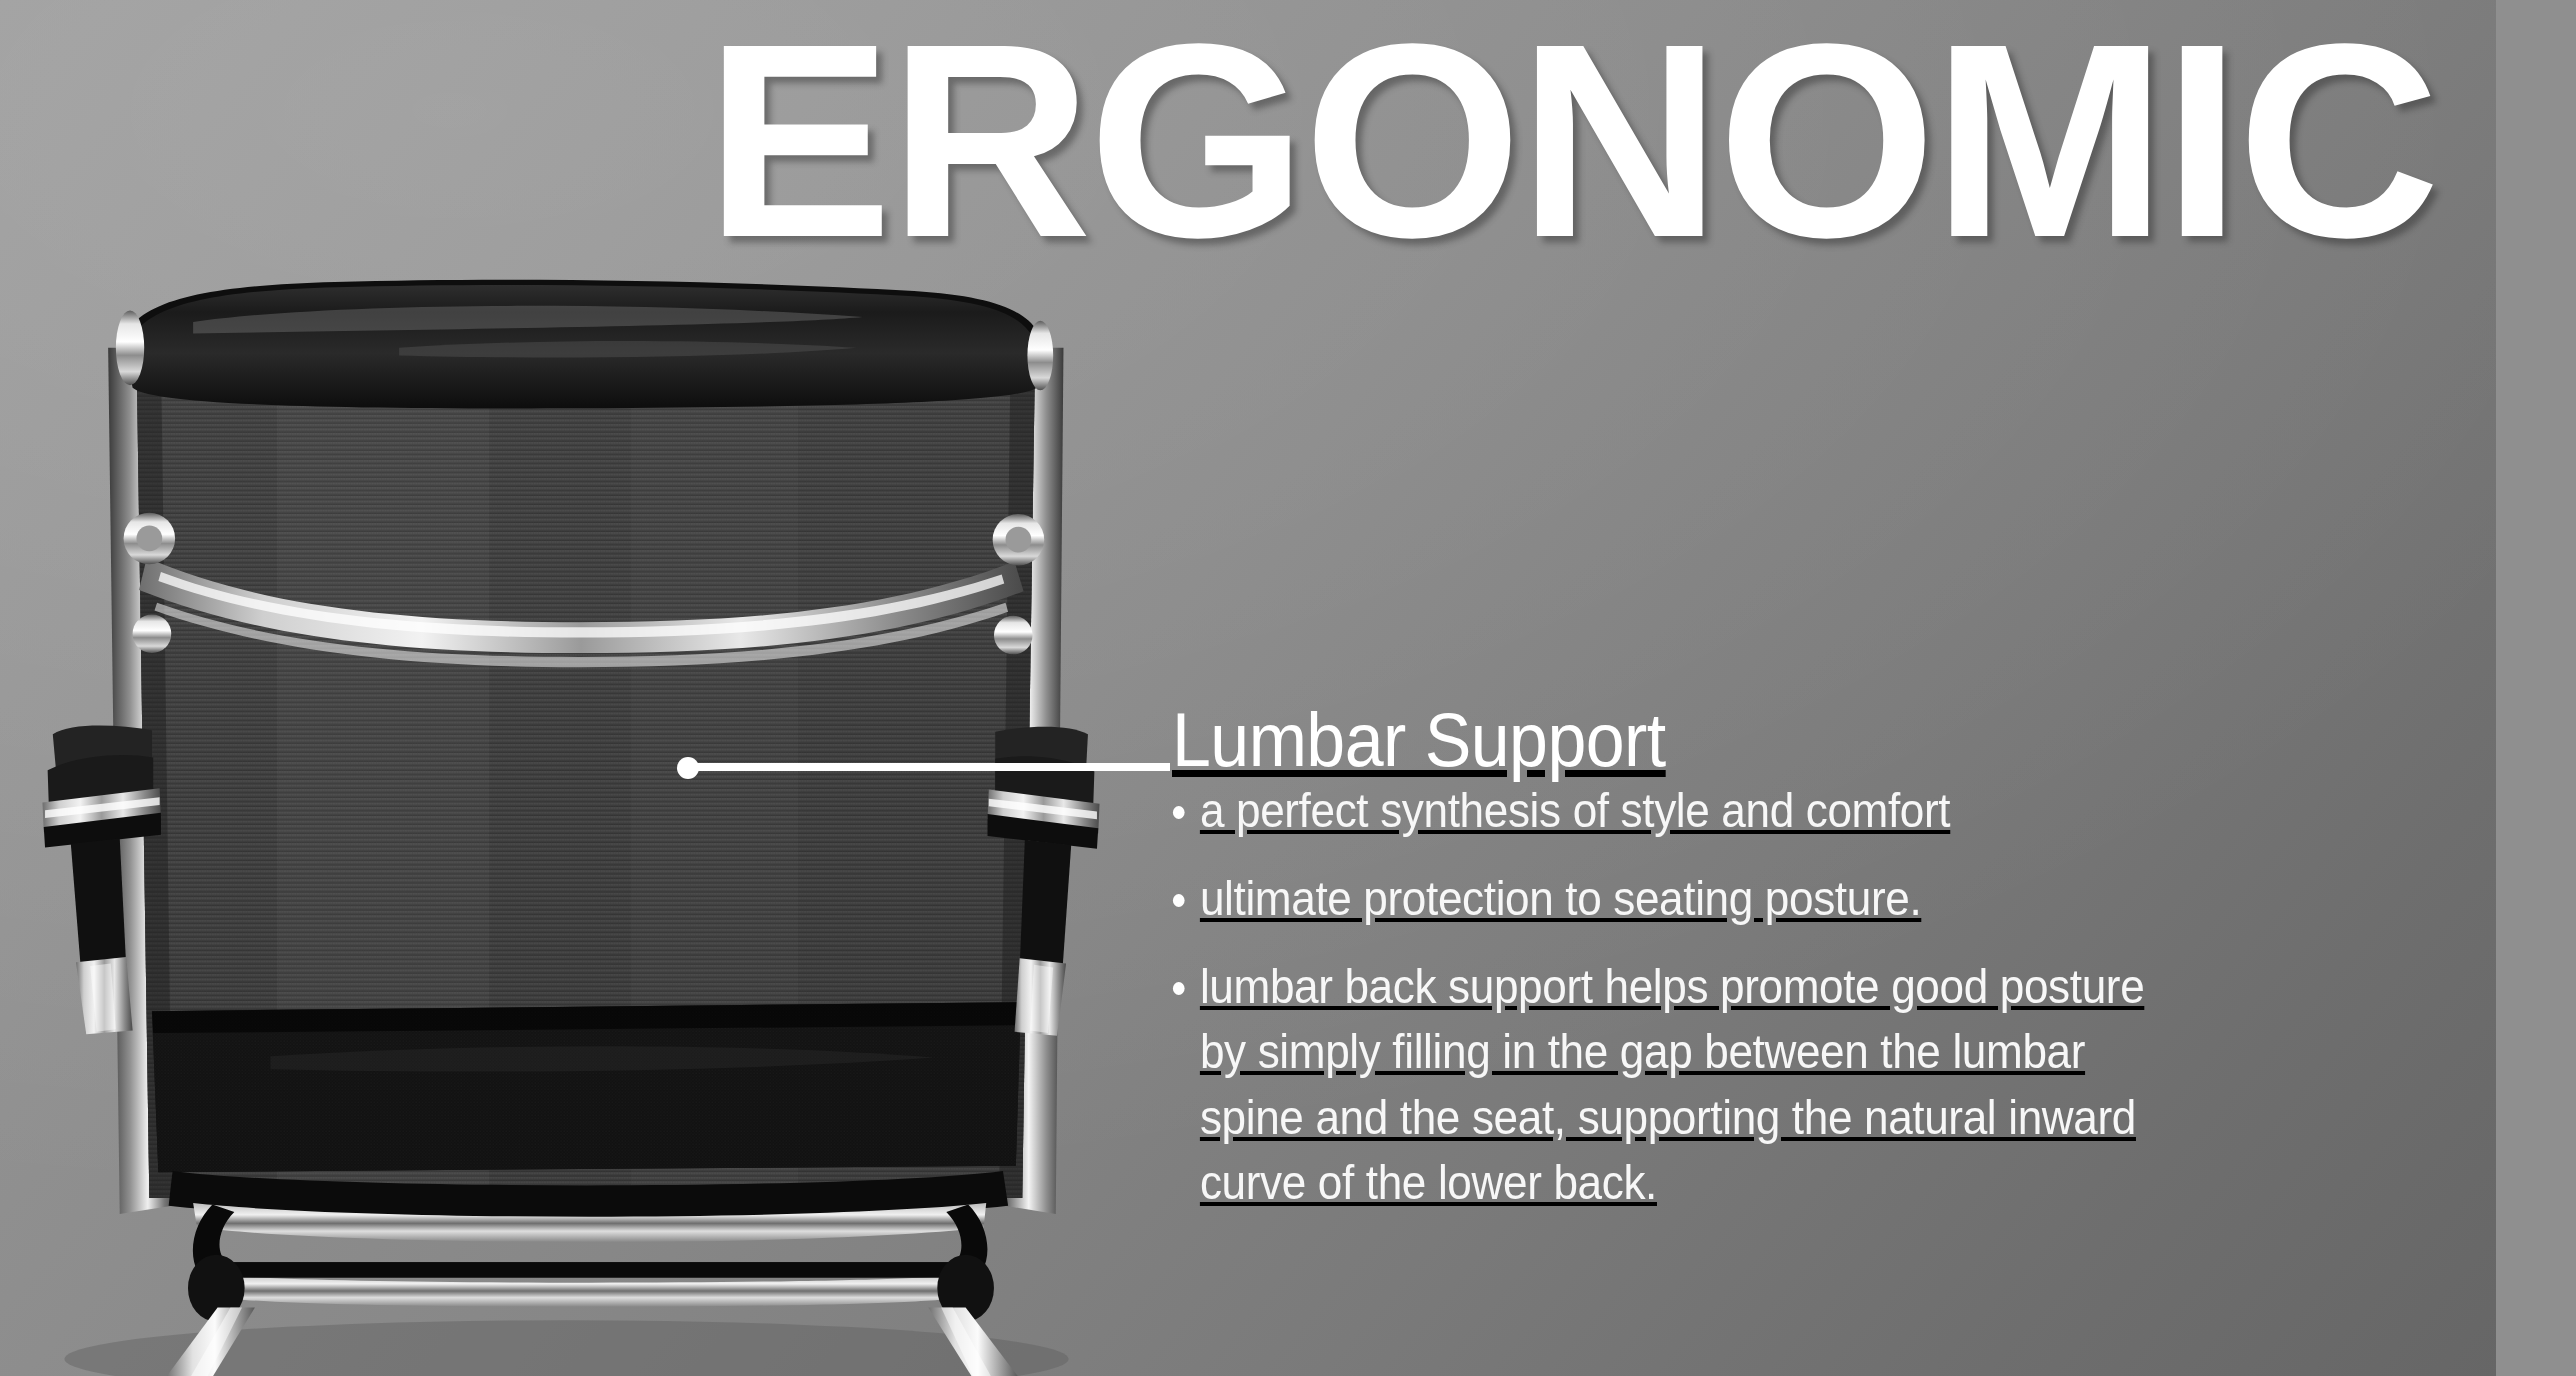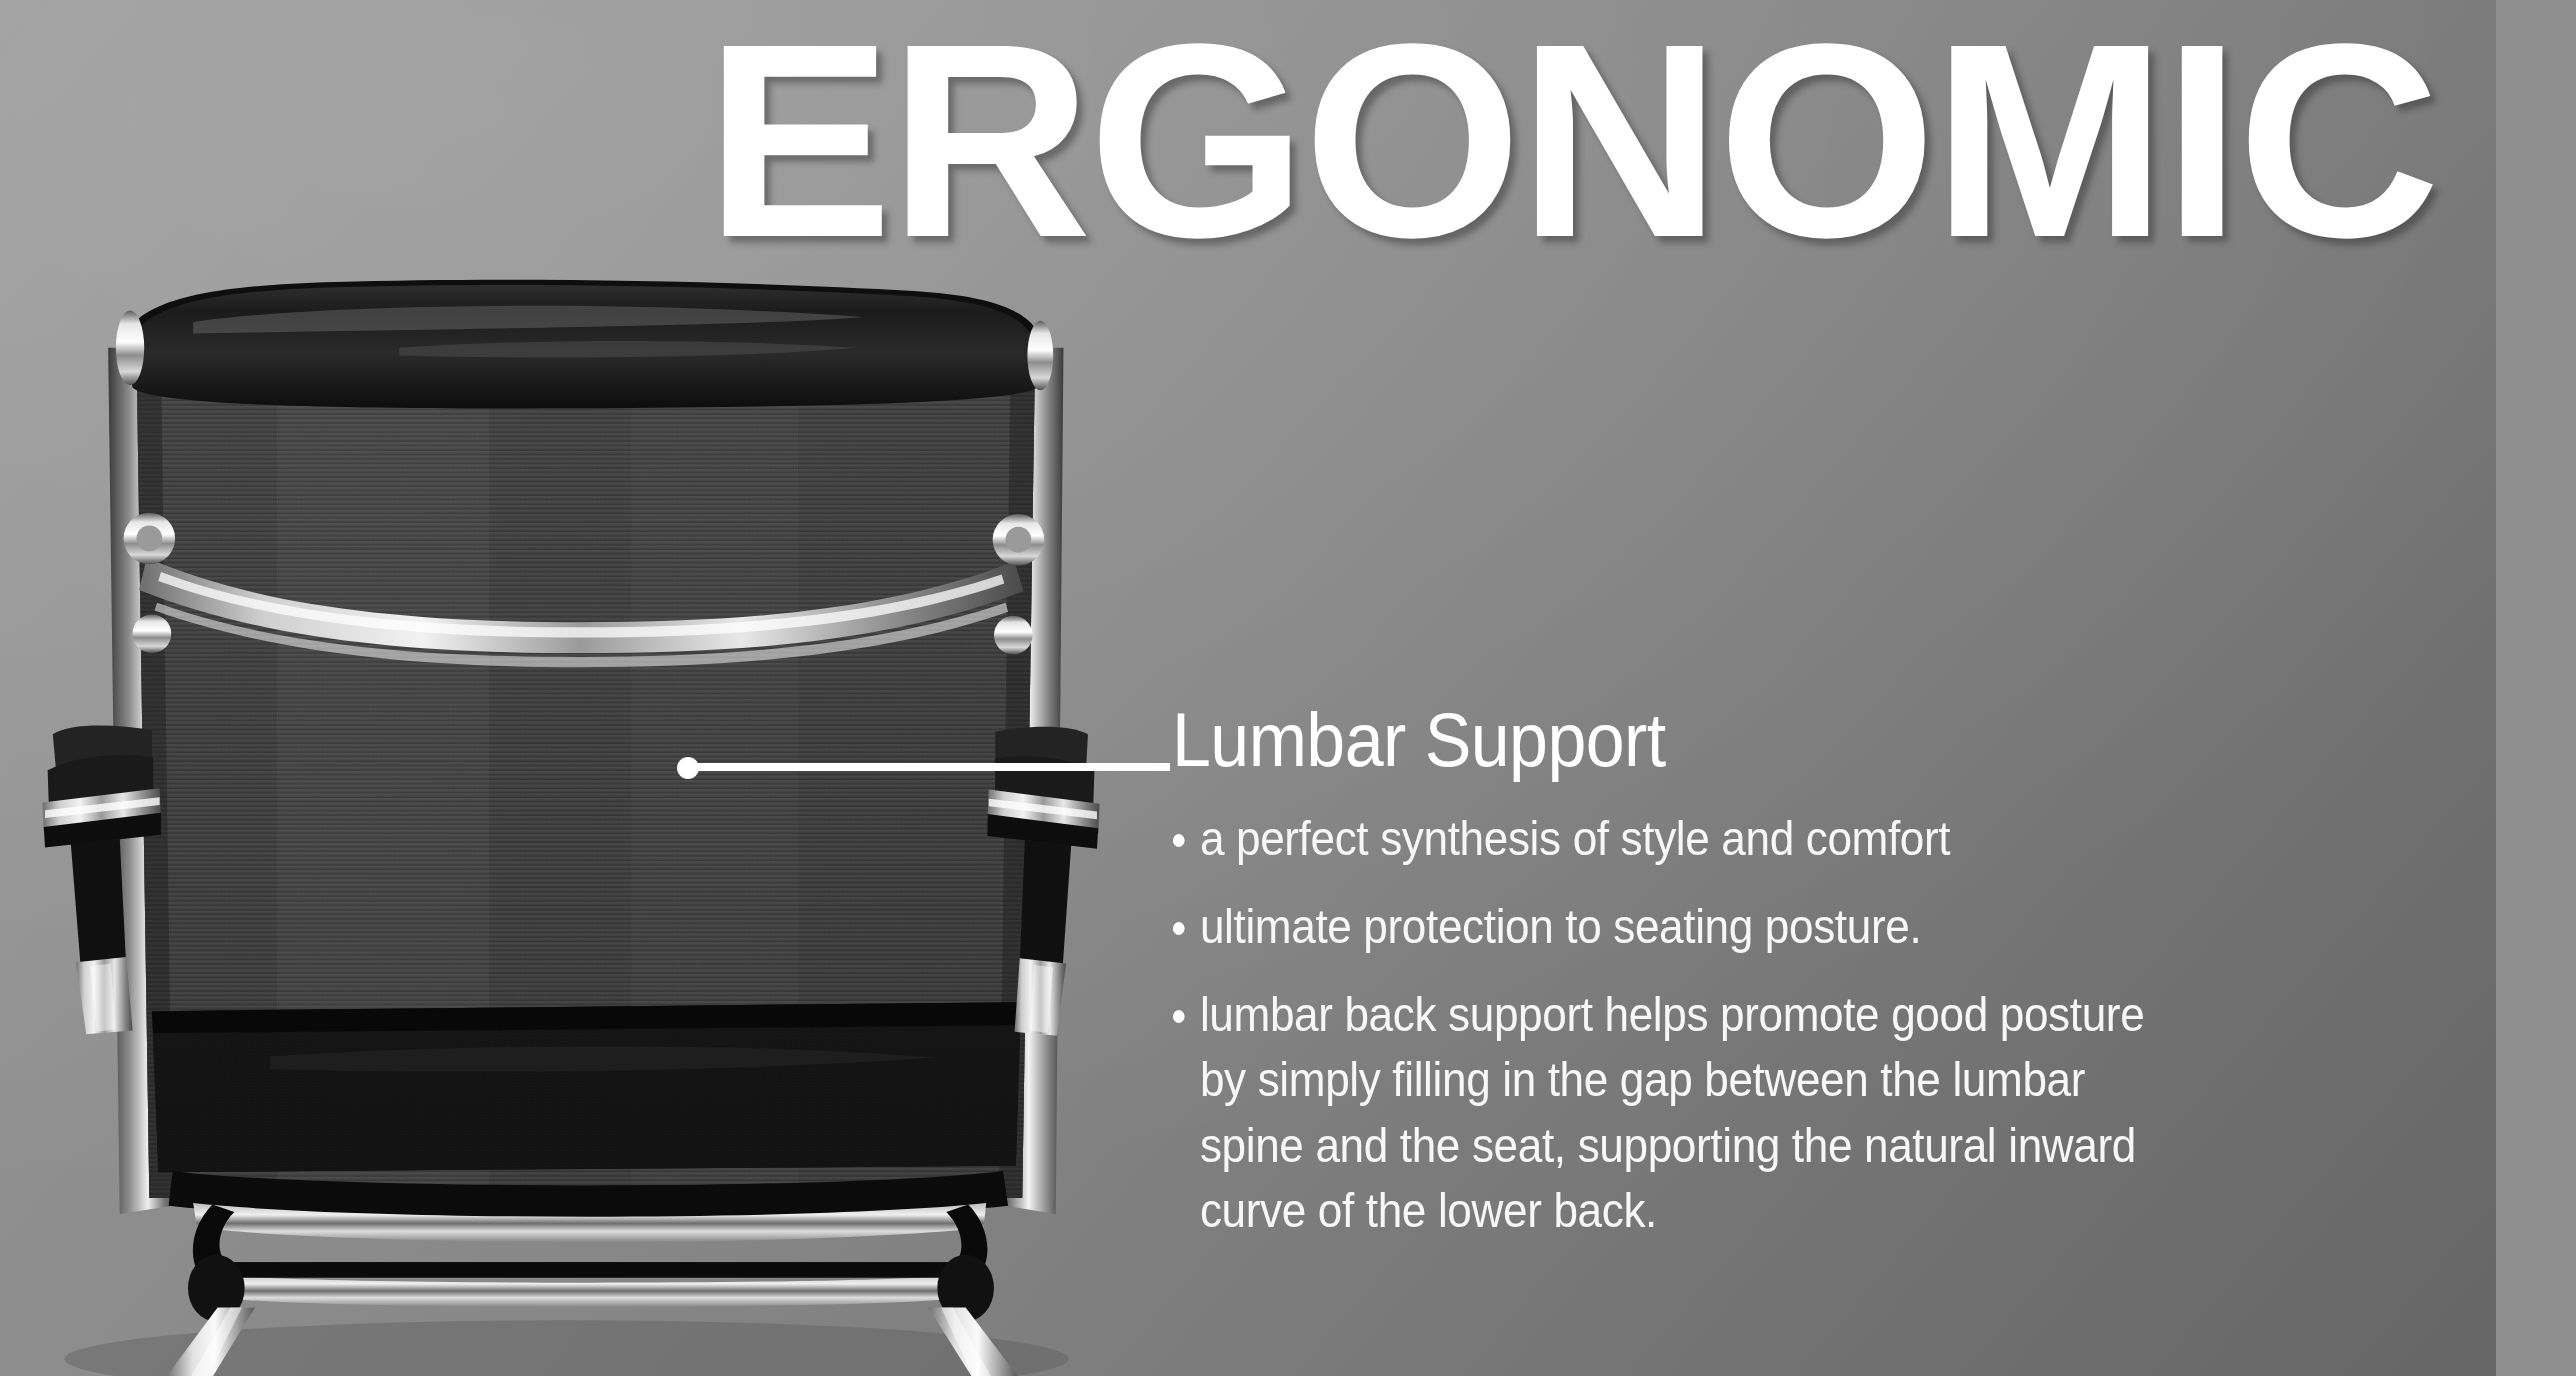--- a/index.html
+++ b/index.html
@@ -56,33 +56,33 @@
     left:688px; top:763px;
     width:482px; height:8.4px;
     background:#ffffff;
   }
 
   
   #info-panel {
     position:absolute;
     left:1172px; top:702px;
     width:1288px;
+    text-decoration:underline;
   }
   #callout-title {
     font-size:76px;
     line-height:1.0;
     font-weight:300;
     letter-spacing:-0.6px;
     color:#ffffff;
     transform:scaleX(0.92);
     transform-origin:left top;
     white-space:nowrap;
   }
   #bullet-list {
-    margin-top:28px;
     list-style:none;
   }
   .bullet-item {
     position:relative;
     padding-left:31px;
     margin-bottom:23px;
     font-size:49px;
     line-height:1.33;
     font-weight:300;
     letter-spacing:-0.4px;

